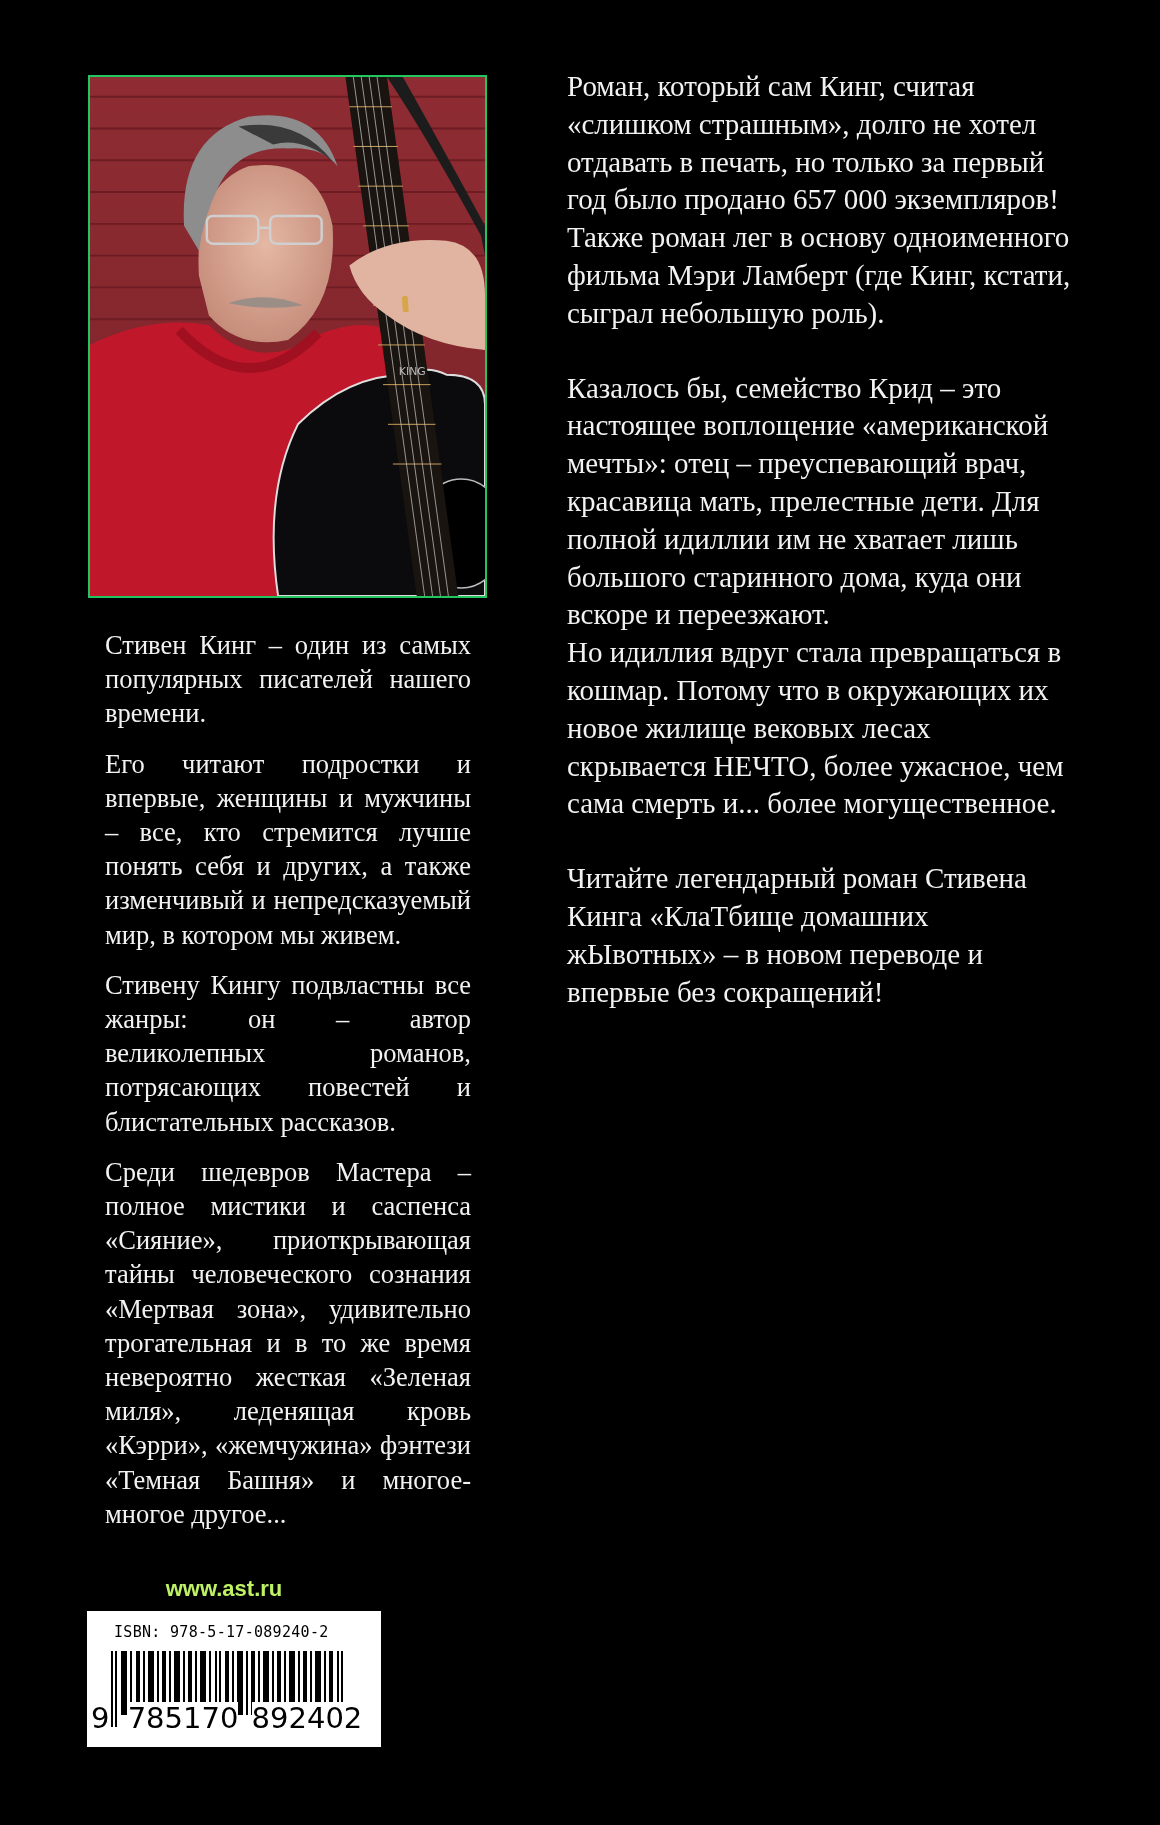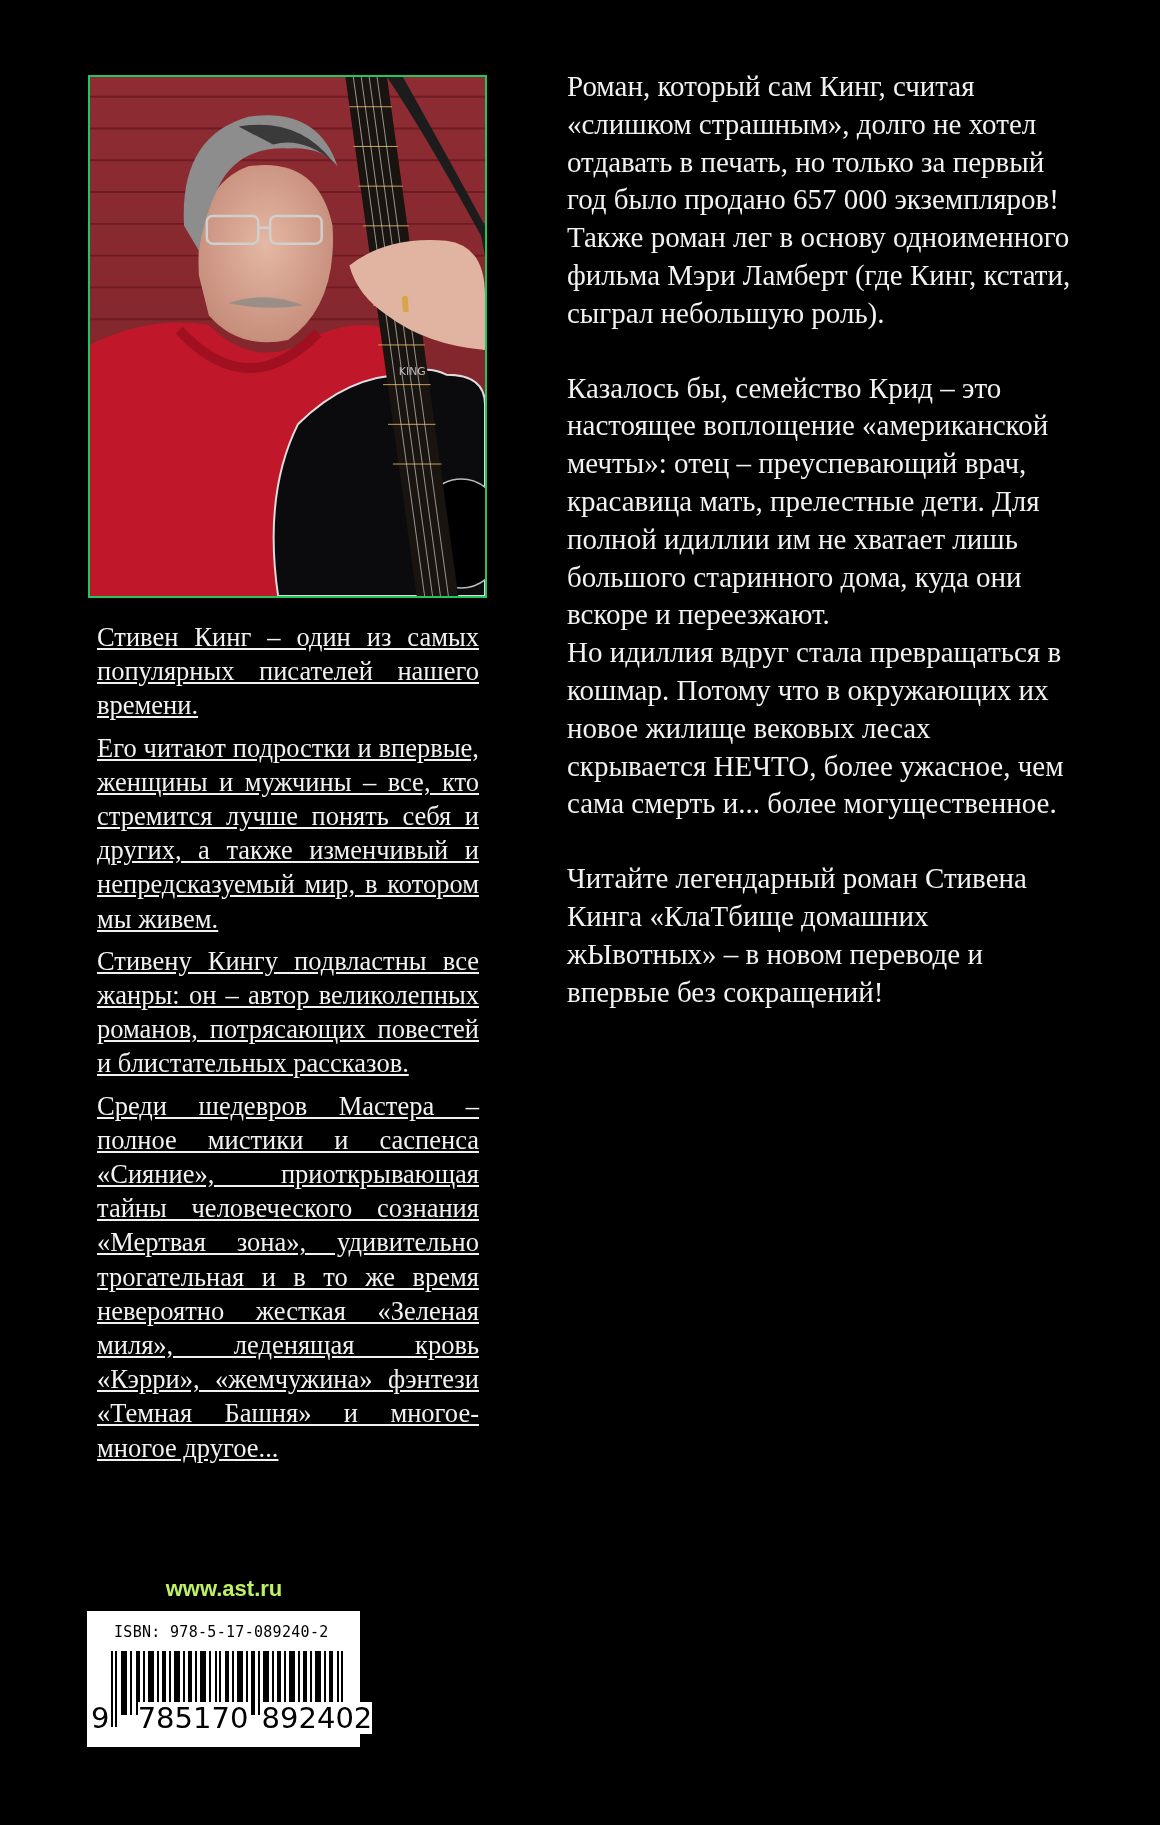--- a/index.html
+++ b/index.html
@@ -10,33 +10,33 @@
   .photo-frame {
     position:absolute; left:88px; top:75px; width:399px; height:523px;
     border:2px solid #22c55e; box-sizing:border-box; overflow:hidden;
     background:#8a2a30;
   }
   .photo-frame svg { display:block; width:100%; height:100%; }
   .col-left {
     position:absolute; left:89px; top:612px; width:398px;
     font-size:26.5px; line-height:34.2px; text-align:justify;
   }
-  .col-left p { margin:8px; text-align:justify;text-decoration:underline; }
+  .col-left p { margin:16px; text-align:justify; }
   .col-right {
     position:absolute; left:567px; top:68px; width:510px;
     font-size:29px; line-height:37.8px;font-family:Liberation Serif, serif;
   }
   .col-right p { margin:0; }
   .gap { height:37px; }
   .url {
     position:absolute; left:88px; top:1576px; width:272px; text-align:center;
     font-family:"Liberation Sans","DejaVu Sans",sans-serif; font-weight:bold; font-size:22px; color:#bef264;
   }
   .barcode-box {
-    position:absolute; left:87px; top:1611px; width:273px; height:136px; background:#fff;
+    position:absolute; left:87px; top:1611px; width:294px; height:136px; background:#fff;
   }
   .isbn-text {
     position:absolute; left:27px; top:12px; font-family:"DejaVu Sans Mono","Liberation Mono",monospace;
     font-size:15px; color:#000; letter-spacing:0.3px;
   }
   .bars { position:absolute; left:24px; top:40px; width:236px; height:76px; }
   .ean-digits {
     position:absolute; left:4px; top:91px; font-family:"DejaVu Sans","Liberation Sans",sans-serif;
     font-size:29px; color:#000; line-height:32px; white-space:nowrap;
   }
@@ -170,16 +170,16 @@
         <rect x="199" y="0" width="2" height="64"></rect>
       <rect x="204" y="0" width="6" height="64"></rect>
         <rect x="213" y="0" width="2" height="64"></rect>
       <rect x="218" y="0" width="4" height="64"></rect>
       <rect x="226" y="0" width="2" height="76"></rect>
         <rect x="230" y="0" width="2" height="76"></rect>
     </g>
   </svg>
   <div class="ean-digits">
     <span>9</span>
-    <span style="margin-left:19px">785170</span>
+    <span style="margin-left:9px">785170</span>
     <span style="margin-left:4px">892402</span>
   </div>
 </div>
 
 </body></html>

